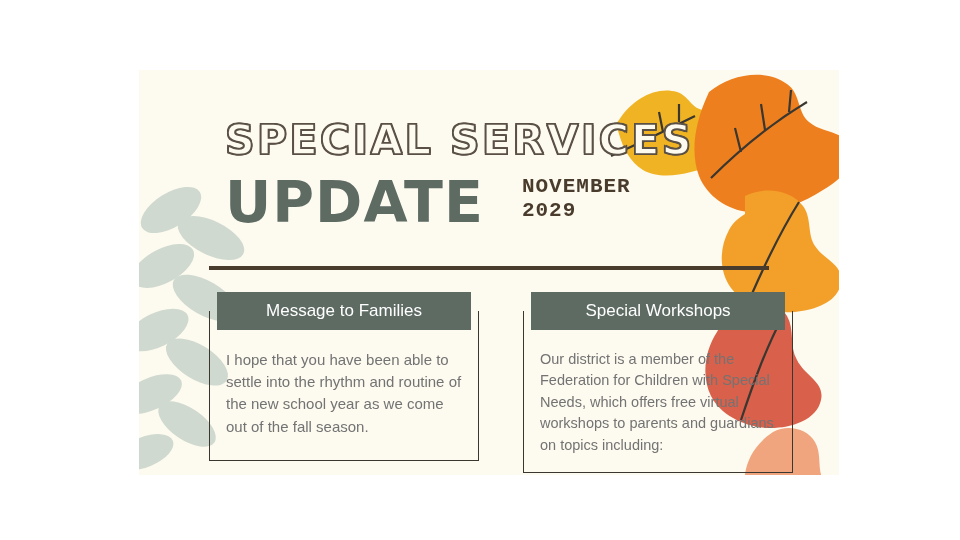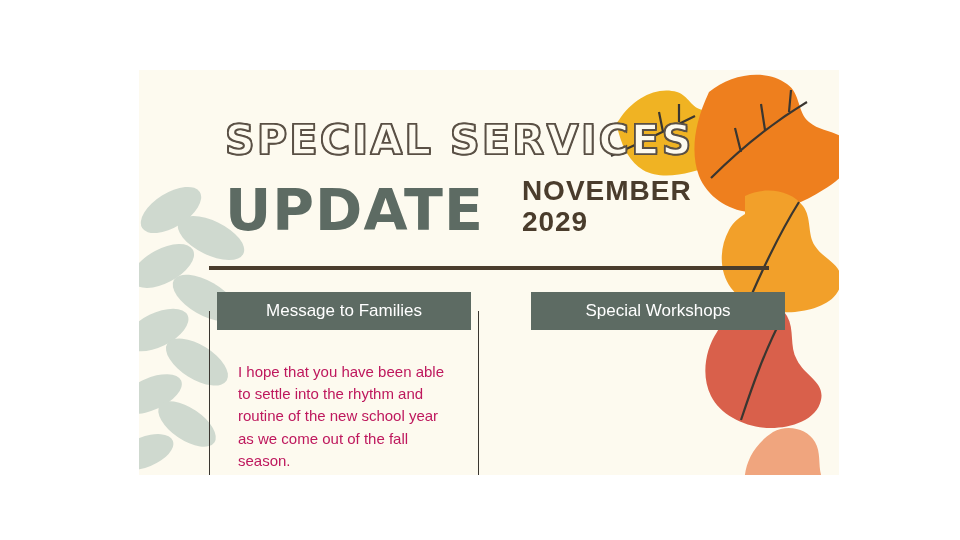--- a/index.html
+++ b/index.html
@@ -69,23 +69,23 @@
   .update-word {
     font-family: "DejaVu Sans", sans-serif;
     font-weight: 700;
     font-size: 57px;
     letter-spacing: 1px;
     color: #5d6b63;
     line-height: 0.95;
     margin: 0;
   }
   .month-block {
-    font-family: Liberation Sans, sans-serif;
+    font-family: Liberation Mono, monospace;
     font-weight: 700;
-    font-size: 28px;
+    font-size: 21px;
     letter-spacing: 1px;
     color: #4a3c2c;
     line-height: 1.12;
     margin: 0 0 7px 38px;
   }
   .rule {
     position: absolute;
     left: 70px;
     top: 196px;
     width: 560px;
@@ -117,24 +117,24 @@
   }
   .card-body {
     border: 1.5px solid #3a3630;
     border-top: none;
     margin-top: -19px;
     padding: 38px 16px 16px 16px;
     min-height: 150px;
     box-sizing: border-box;
   }
   .card-body p {
-    margin: 12px;
+    margin: 0;
     font-size: 15px;
     line-height: 1.48;
-    color: #be185d;
+    color: #737373;
   }
   .col-b .card-body p { font-size: 14.5px; }
 </style>
 </head>
 <body>
 
 <div id="stage">
 
   <div id="page">
 
@@ -196,17 +196,20 @@
 
       <div class="col col-a">
         <div class="card-head">Message to Families</div>
         <div class="card-body">
           <p>I hope that you have been able to settle into the rhythm and routine of the new school year as we come out of the fall season.</p>
         </div>
       </div>
 
       <div class="col col-b">
         <div class="card-head">Special Workshops</div>
+        <div class="card-body">
+          <p>Our district is a member of the Federation for Children with Special Needs, which offers free virtual workshops to parents and guardians on topics including:</p>
+        </div>
       </div>
 
     </div>
   </div>
 </div>
 
 </body></html>

